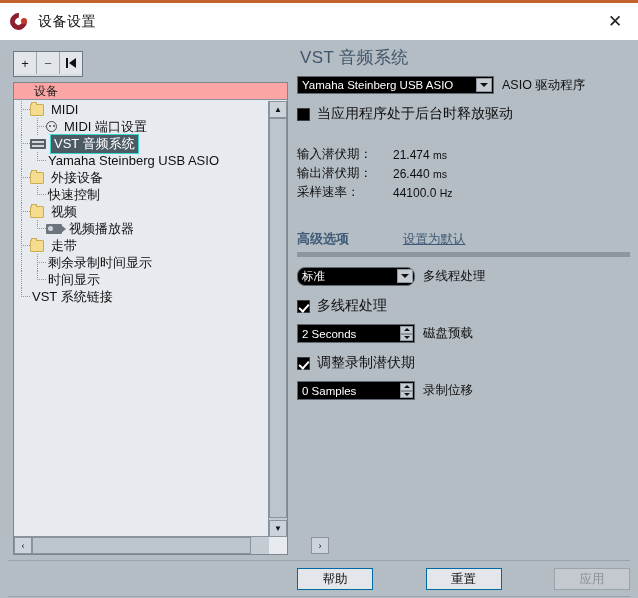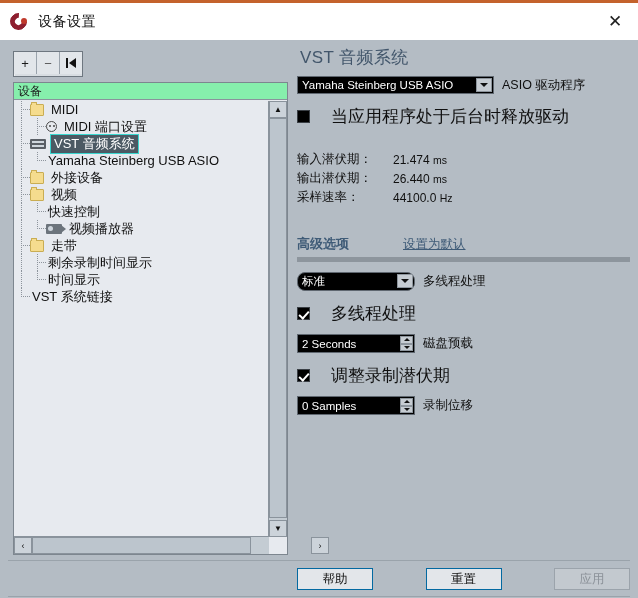--- a/index.html
+++ b/index.html
@@ -69,22 +69,22 @@
     border-right:7px solid #111;
   }
   
   .tree-panel{
     position:absolute;left:13px;top:42px;width:275px;height:473px;
     border:1px solid #7d868f;
     background:#e7eaef;
     box-sizing:border-box;
   }
   .tree-header{
-    height:17px;background:#86efac;border-bottom:1px solid #8a939c;
-    font-size:12px;color:#1a1a1a;padding-left:4px;line-height:17px;
+    height:17px;background:#fca5a5;border-bottom:1px solid #8a939c;
+    font-size:12px;color:#1a1a1a;padding-left:20px;line-height:17px;
     box-sizing:border-box;
   }
   .tree-body{
     position:absolute;left:0;top:18px;width:255px;height:436px;
     background:#e7eaef;overflow:hidden;
   }
   .tree-row{
     height:17px;display:flex;align-items:center;font-size:13px;color:#101010;
     white-space:nowrap;position:relative;
   }
@@ -221,21 +221,21 @@
   .side-label{font-size:12.5px;color:#101010;margin-left:8px;white-space:nowrap;}
   .chk-row{display:flex;align-items:center;margin-top:11px;}
   .chk{
     width:13px;height:13px;background:#000;border:1px solid #3a3f45;
     box-sizing:border-box;position:relative;flex:none;
   }
   .chk.checked:after{
     content:"";position:absolute;left:3px;top:1px;width:4px;height:8px;
     border:solid #ffffff;border-width:0 2px 2px 0;transform:rotate(42deg);
   }
-  .chk-label{font-size:17px;color:#101010;margin-left:21px;}
+  .chk-label{font-size:14px;color:#101010;margin-left:7px;}
   .info-table{margin-top:22px;}
   .info-row{display:flex;align-items:center;height:19px;}
   .info-k{width:96px;font-size:12.5px;color:#101010;}
   .info-v{font-size:12px;color:#101010;}
   .info-v .unit{font-size:10.5px;}
   
   .adv{margin-top:28px;}
   .adv-head{display:flex;align-items:baseline;}
   .adv-title{font-size:13px;font-weight:bold;color:#3f5b77;}
   .adv-default{
@@ -336,29 +336,29 @@
           <span class="lbl">Yamaha Steinberg USB ASIO</span>
         </div>
 
         <div class="tree-row">
           <span class="guide t"></span>
           <span class="folder"></span>
           <span class="lbl">外接设备</span>
         </div>
 
         <div class="tree-row">
-          <span class="guide t"></span>
-          <span class="folder"></span>
-          <span class="lbl">视频</span>
-        </div>
-
-        <div class="tree-row">
           <span class="guide v"></span>
           <span class="guide l"></span>
           <span class="lbl">快速控制</span>
+        </div>
+
+        <div class="tree-row">
+          <span class="guide t"></span>
+          <span class="folder"></span>
+          <span class="lbl">视频</span>
         </div>
 
         <div class="tree-row">
           <span class="guide v"></span>
           <span class="guide l"></span>
           <span class="ic-video"></span>
           <span class="lbl">视频播放器</span>
         </div>
 
         <div class="tree-row">

